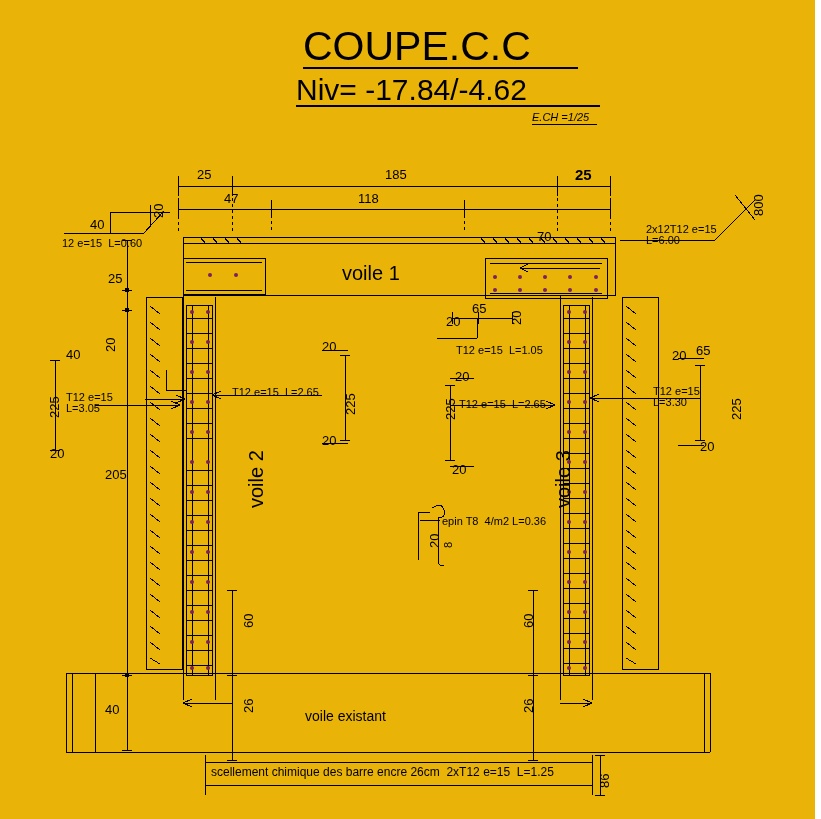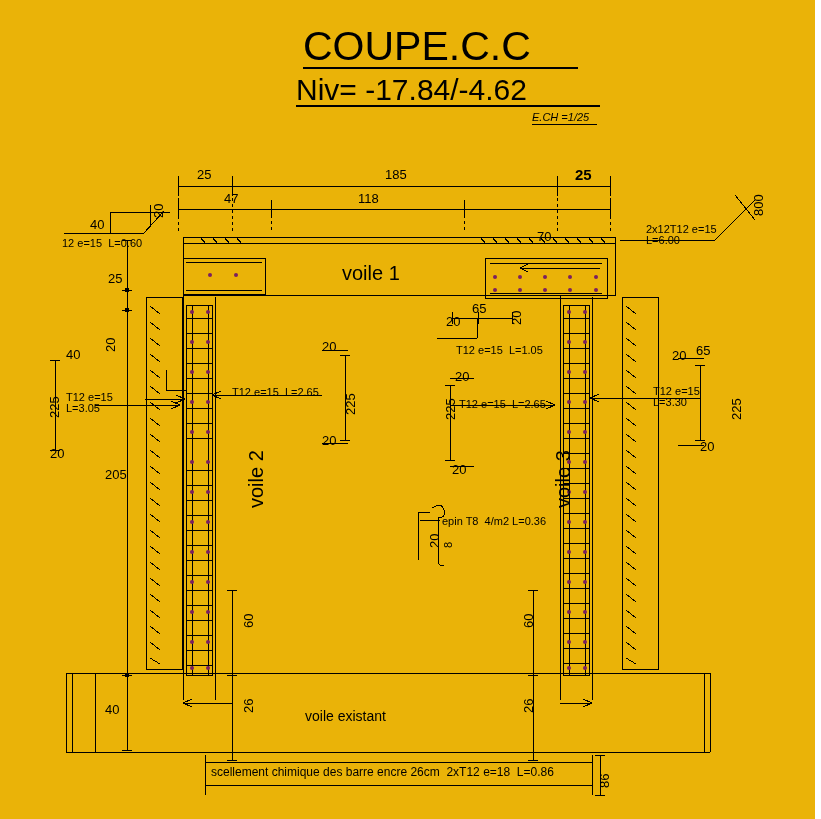--- a/index.html
+++ b/index.html
@@ -359,16 +359,16 @@
 
   <div class="txt note" style="left:442px; top:516px;">epin T8  4/m2 L=0.36</div>
   <div class="txt dim rot90" style="left:428px; top:548px;">20</div>
   <div class="txt dim rot90" style="left:443px; top:548px; font-size:11px;">8</div>
 
   <div class="txt dim rot90" style="left:242px; top:628px;">60</div>
   <div class="txt dim rot90" style="left:242px; top:713px;">26</div>
   <div class="txt dim rot90" style="left:522px; top:628px;">60</div>
   <div class="txt dim rot90" style="left:522px; top:713px;">26</div>
 
-  <div class="txt bottom-note" style="left:211px; top:766px;">scellement chimique des barre encre 26cm  2xT12 e=18  L=0.86</div>
+  <div class="txt bottom-note" style="left:211px; top:766px;">scellement chimique des barre encre 26cm  2xT12 e=15  L=1.25</div>
   <div class="txt dim rot90" style="left:598px; top:788px;">86</div>
 
 </div>
 
 </body></html>

